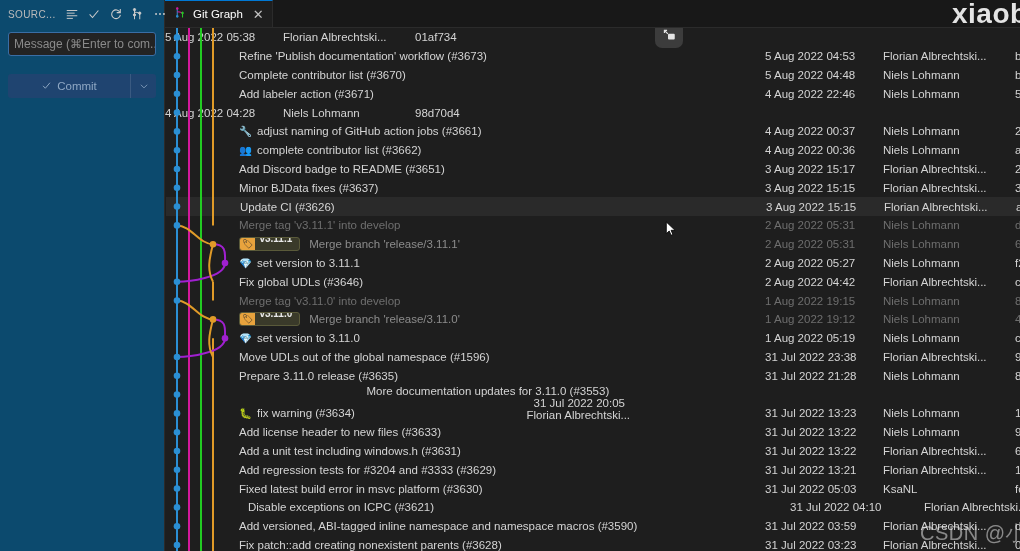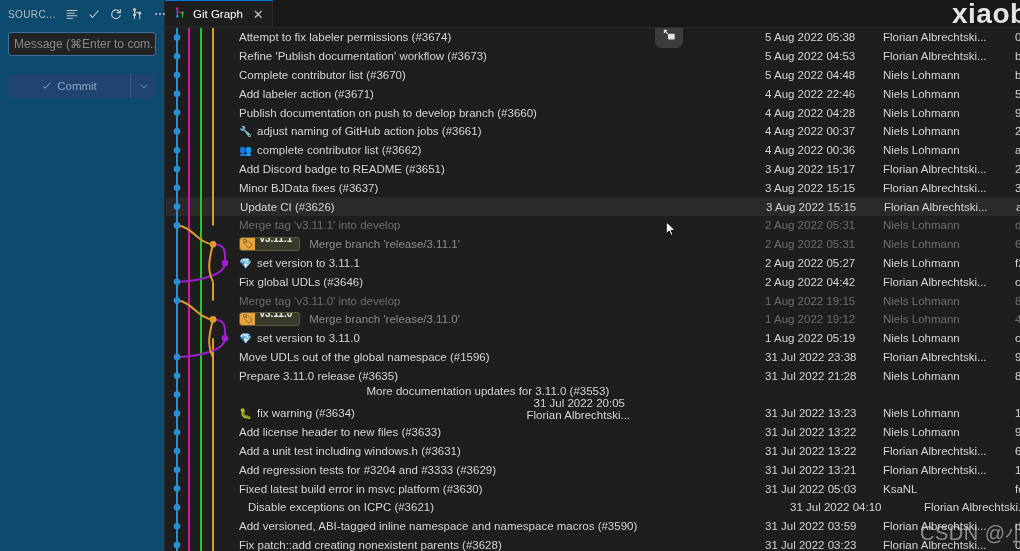--- a/index.html
+++ b/index.html
@@ -325,23 +325,20 @@
         <span class="tab-label">Git Graph</span>
         <span class="tab-close">✕</span>
       </div>
       <div class="tabbar-rest"></div>
     </div>
 
     <div class="graph-area">
 
       <div class="rows" id="rows">
           <div class="row" style="top: 0px; position: absolute; left: 0px; right: 0px;">
-            <div class="c-subject">
-              <span>Attempt to fix labeler permissions (#3674)</span>
-            </div>
             <div class="c-date">5 Aug 2022 05:38</div>
             <div class="c-author">Florian Albrechtski...</div>
             <div class="c-hash">01af734</div>
           </div>
           <div class="row" style="top: 18.8px; position: absolute; left: 0px; right: 0px;">
             <div class="c-subject">
               <span>Refine 'Publish documentation' workflow (#3673)</span>
             </div>
             <div class="c-date">5 Aug 2022 04:53</div>
             <div class="c-author">Florian Albrechtski...</div>
@@ -357,23 +354,20 @@
           </div>
           <div class="row" style="top: 56.4px; position: absolute; left: 0px; right: 0px;">
             <div class="c-subject">
               <span>Add labeler action (#3671)</span>
             </div>
             <div class="c-date">4 Aug 2022 22:46</div>
             <div class="c-author">Niels Lohmann</div>
             <div class="c-hash">500bdc5</div>
           </div>
           <div class="row" style="top: 75.2px; position: absolute; left: 0px; right: 0px;">
-            <div class="c-subject">
-              <span>Publish documentation on push to develop branch (#3660)</span>
-            </div>
             <div class="c-date">4 Aug 2022 04:28</div>
             <div class="c-author">Niels Lohmann</div>
             <div class="c-hash">98d70d4</div>
           </div>
           <div class="row" style="top: 94px; position: absolute; left: 0px; right: 0px;">
             <div class="c-subject">
               <span class="emoji wrench">🔧</span>
               <span>adjust naming of GitHub action jobs (#3661)</span>
             </div>
             <div class="c-date">4 Aug 2022 00:37</div>

